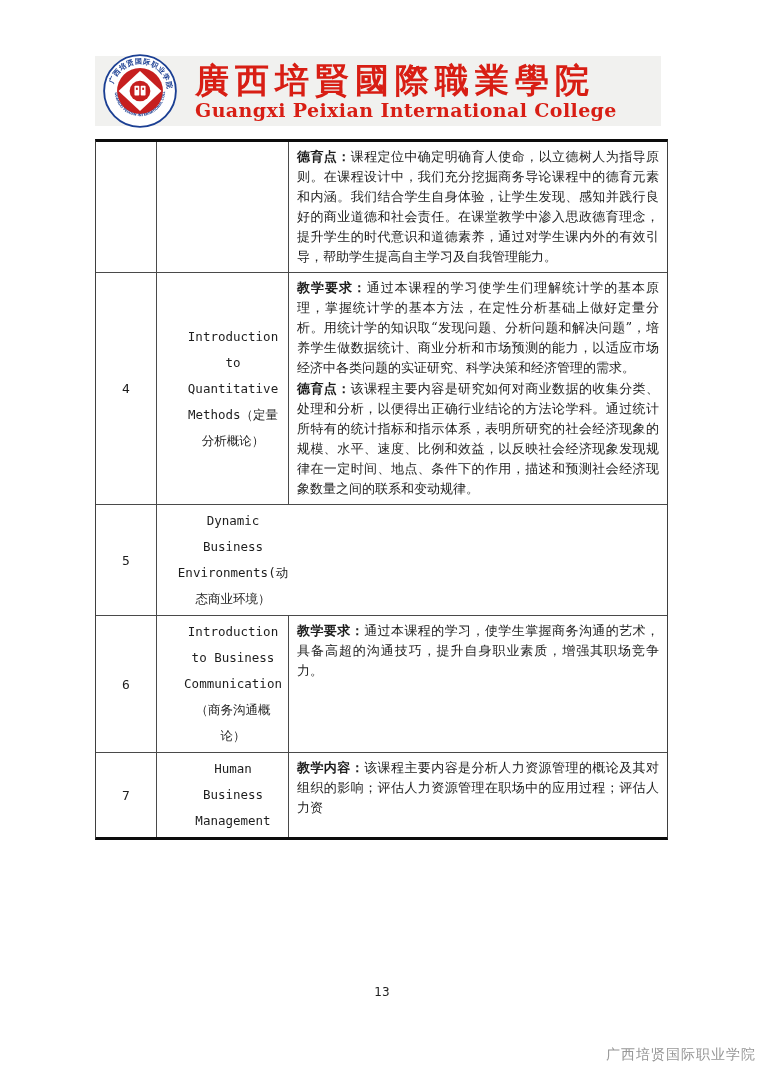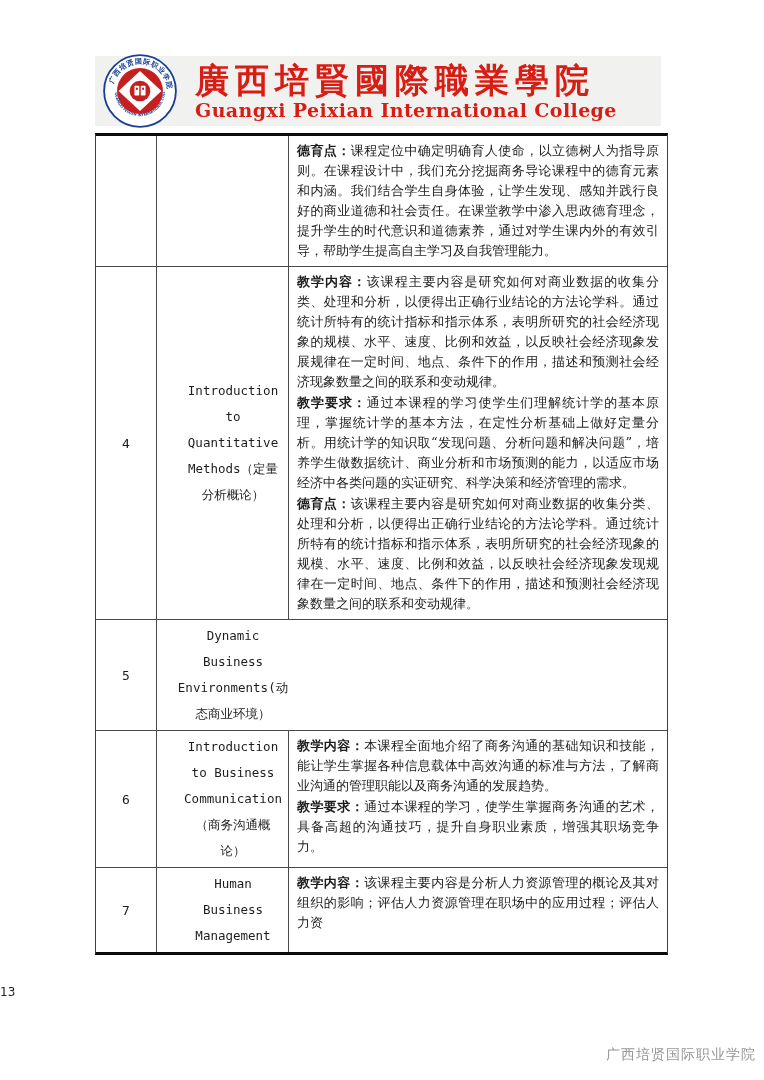--- a/index.html
+++ b/index.html
@@ -52,21 +52,21 @@
     line-height: 22px;
     font-weight: 700;
     letter-spacing: 0.4px;
     white-space: nowrap;
     font-family: "DejaVu Serif", "Liberation Serif", serif;
   }
   
   .ctable {
     position: absolute;
     left: 95px;
-    top: 133px;
+    top: 139px;
     width: 573px;
     border-left: 1px solid #3f3f3f;
     border-right: 1px solid #3f3f3f;
     border-top: 3px solid #0c0c0c;
     border-bottom: 3px solid #0c0c0c;
     background: #fff;
   }
   .trow { display: flex; align-items: stretch; }
   .trow + .trow { border-top: 1px solid #4a4a4a; }
   .cell { padding: 3px 7px; }
@@ -100,21 +100,21 @@
     text-align: justify;
     margin: 1px 0;
   }
   .c-desc b { font-weight: 700; }
   
   .page-number {
     position: absolute;
     left: 0;
     right: 0;
     top: 985px;
-    text-align: left;
+    text-align: center;
     font-size: 12px;
     color: #222;
     font-family: "DejaVu Sans", "Liberation Sans", sans-serif;
   }
   .watermark {
     position: absolute;
     right: 8px;
     top: 1046px;
     font-size: 14px;
     letter-spacing: 1px;
@@ -161,34 +161,32 @@
         <div class="cell c-no"></div>
         <div class="cell c-name"></div>
         <div class="cell c-desc">
           <p><b>德育点：</b>课程定位中确定明确育人使命，以立德树人为指导原则。在课程设计中，我们充分挖掘商务导论课程中的德育元素和内涵。我们结合学生自身体验，让学生发现、感知并践行良好的商业道德和社会责任。在课堂教学中渗入思政德育理念，提升学生的时代意识和道德素养，通过对学生课内外的有效引导，帮助学生提高自主学习及自我管理能力。</p>
         </div>
       </div>
       <div class="trow">
         <div class="cell c-no">4</div>
         <div class="cell c-name">Introduction to Quantitative Methods（定量分析概论）</div>
         <div class="cell c-desc">
-          <p><b>教学内容：</b>该课程主要内容是研究如何对商业数据的收集分类、处理和分析，以便得出正确行业结论的方法论学科。通过统计所特有的统计指标和指示体系，表明所研究的社会经济现象的规模、水平、速度、比例和效益，以反映社会经济现象发展规律在一定时间、地点、条件下的作用，描述和预测社会经济现象数量之间的联系和变动规律。</p>
           <p><b>教学要求：</b>通过本课程的学习使学生们理解统计学的基本原理，掌握统计学的基本方法，在定性分析基础上做好定量分析。用统计学的知识取“发现问题、分析问题和解决问题”，培养学生做数据统计、商业分析和市场预测的能力，以适应市场经济中各类问题的实证研究、科学决策和经济管理的需求。</p>
           <p><b>德育点：</b>该课程主要内容是研究如何对商业数据的收集分类、处理和分析，以便得出正确行业结论的方法论学科。通过统计所特有的统计指标和指示体系，表明所研究的社会经济现象的规模、水平、速度、比例和效益，以反映社会经济现象发现规律在一定时间、地点、条件下的作用，描述和预测社会经济现象数量之间的联系和变动规律。</p>
         </div>
       </div>
       <div class="trow">
         <div class="cell c-no">5</div>
         <div class="cell c-name">Dynamic Business Environments(动态商业环境）</div>
       </div>
       <div class="trow">
         <div class="cell c-no">6</div>
         <div class="cell c-name">Introduction to Business Communication（商务沟通概论）</div>
         <div class="cell c-desc">
-          <p><b>教学内容：</b>本课程全面地介绍了商务沟通的基础知识和技能，能让学生掌握各种信息载体中高效沟通的标准与方法，了解商业沟通的管理职能以及商务沟通的发展趋势。</p>
           <p><b>教学要求：</b>通过本课程的学习，使学生掌握商务沟通的艺术，具备高超的沟通技巧，提升自身职业素质，增强其职场竞争力。</p>
         </div>
       </div>
       <div class="trow">
         <div class="cell c-no">7</div>
         <div class="cell c-name">Human Business Management</div>
         <div class="cell c-desc">
           <p><b>教学内容：</b>该课程主要内容是分析人力资源管理的概论及其对组织的影响；评估人力资源管理在职场中的应用过程；评估人力资</p>
         </div>
       </div>

